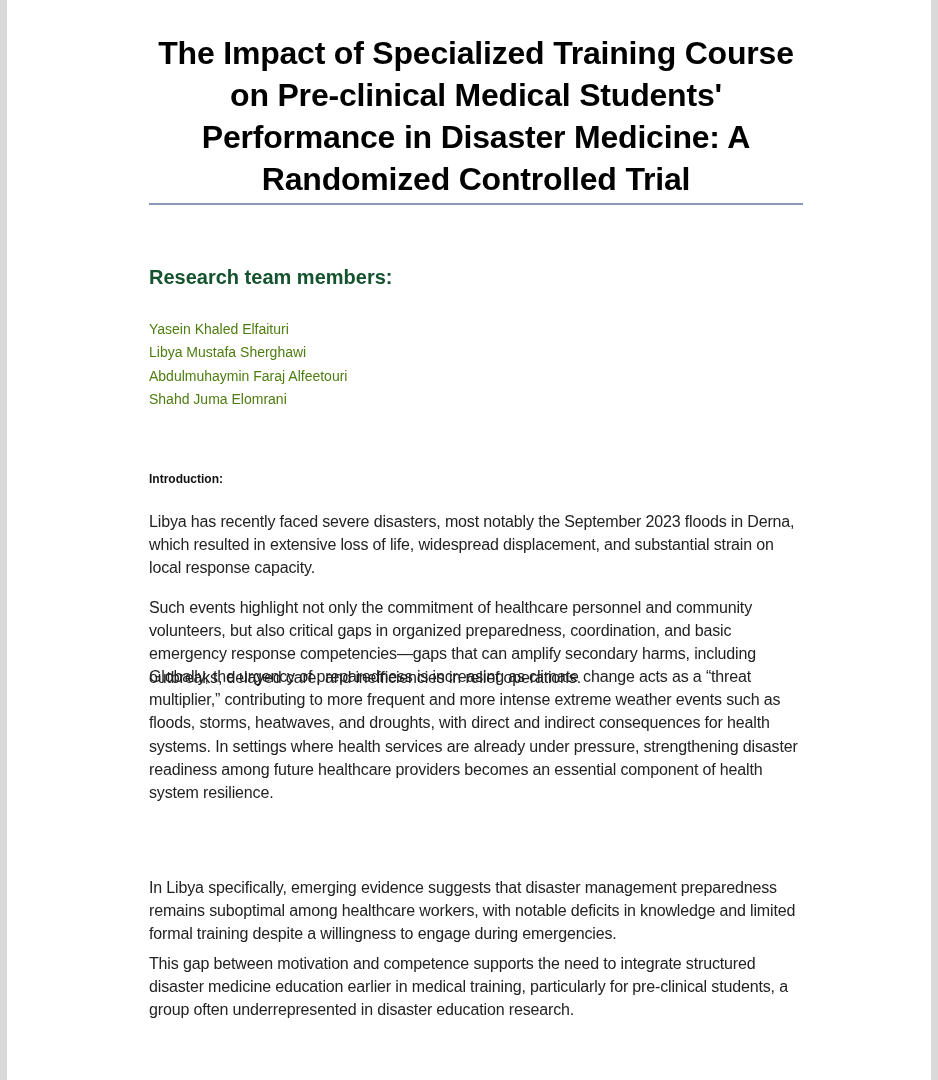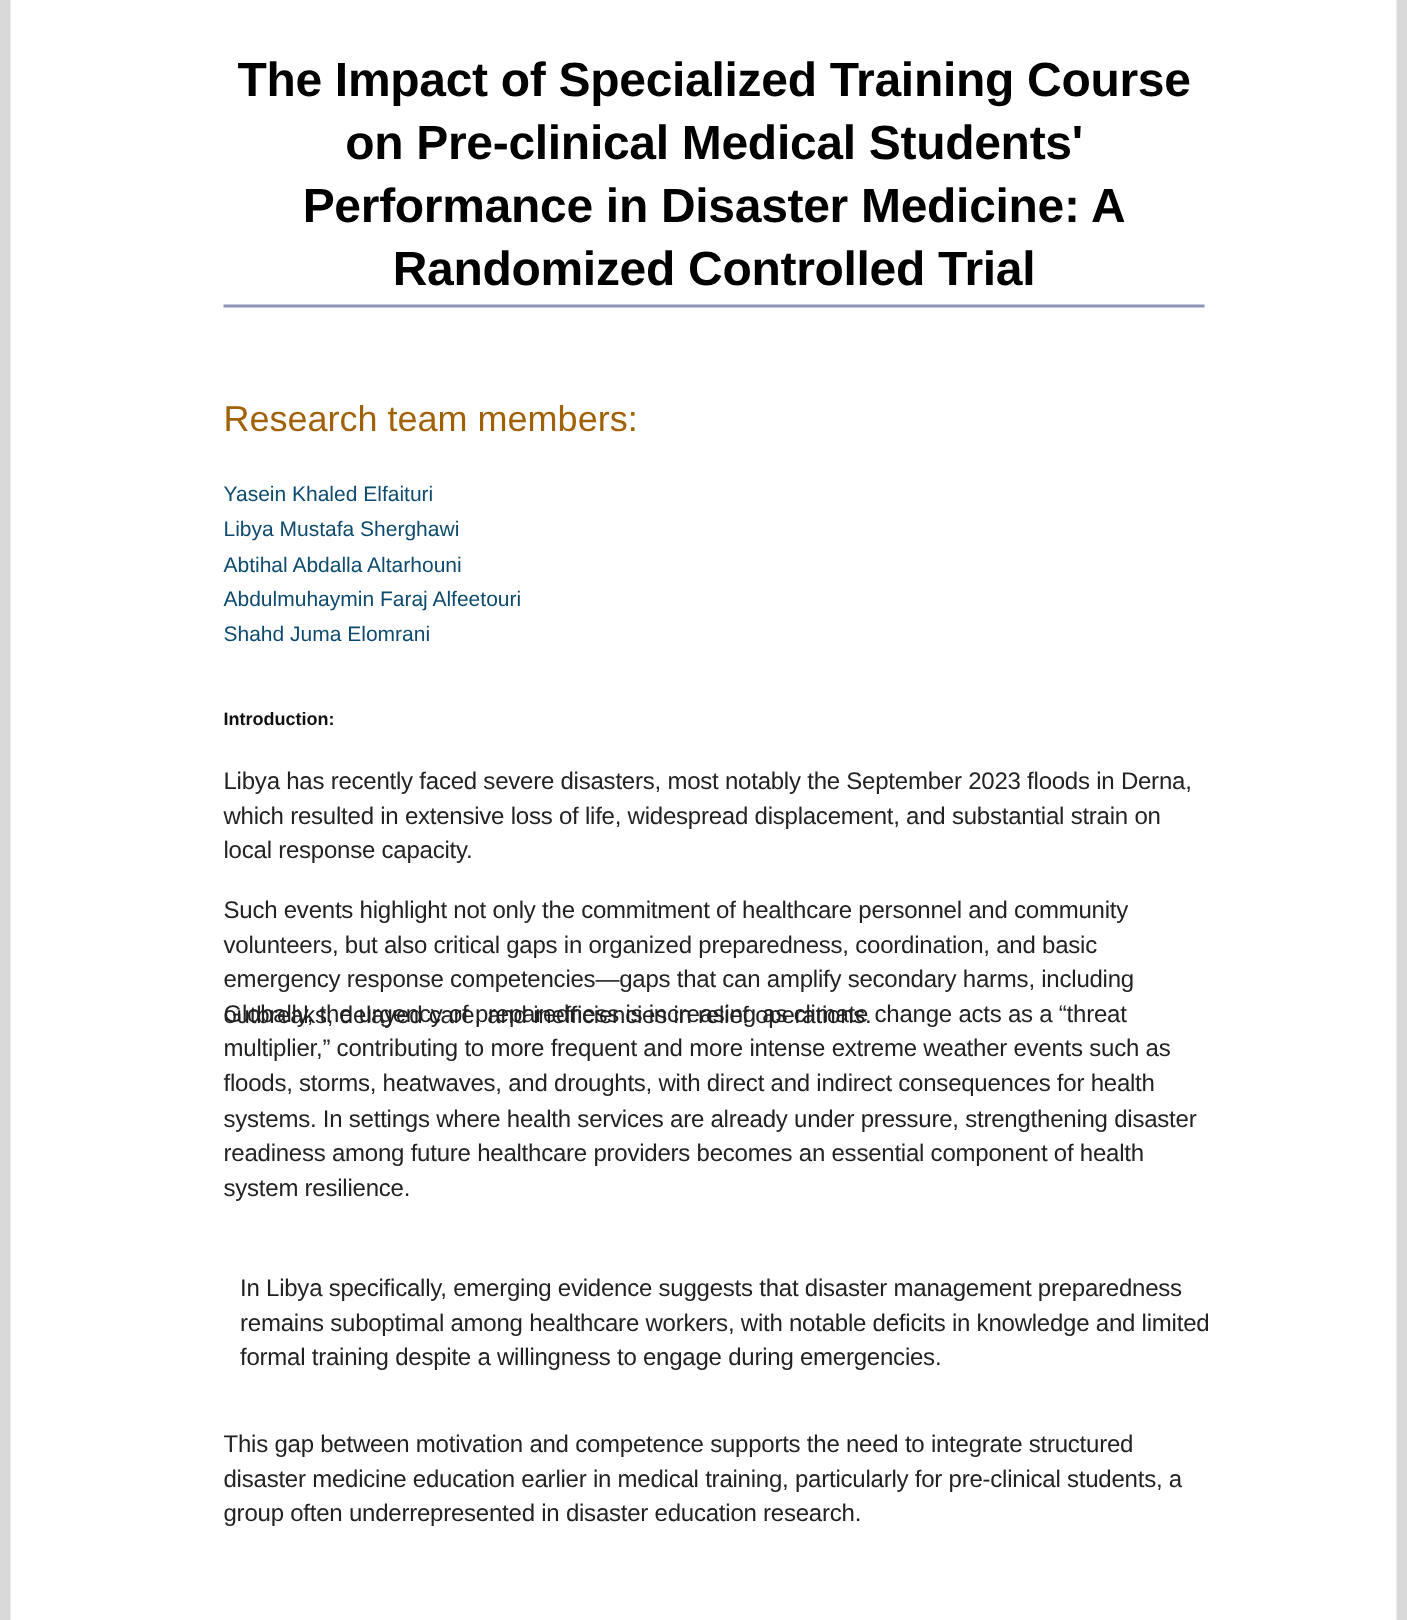--- a/index.html
+++ b/index.html
@@ -40,35 +40,35 @@
       top: 203px;
       width: 654px;
       height: 2px;
       background: #8e97b5;
     }
     .team-heading {
       position: absolute;
       left: 142px;
       top: 266px;
       font-family: "Liberation Sans", sans-serif;
-      font-weight: normal;
-      font-size: 24px;
-      color: #a16207;
+      font-weight: bold;
+      font-size: 20px;
+      color: #14532d;
     }
     .members {
       position: absolute;
       left: 142px;
       top: 318px;
       margin: 0;
       padding: 0;
       list-style: none;
       font-family: "Liberation Sans", sans-serif;
       font-size: 14px;
       line-height: 23.3px;
-      color: #0c4a6e;
+      color: #4d7c0f;
     }
     .intro-heading {
       position: absolute;
       left: 142px;
       top: 472px;
       font-family: "Liberation Sans", sans-serif;
       font-weight: bold;
       font-size: 12px;
       color: #111111;
     }
@@ -79,35 +79,34 @@
       margin: 0;
       font-family: "Liberation Sans", sans-serif;
       font-size: 16px;
       line-height: 23.2px;
       color: #222222;
       letter-spacing: -0.15px;
     }
     .p1 { top: 510px; }
     .p2 { top: 596px; }
     .p3 { top: 665px; }
-    .p4 { top: 848px; margin-left: 11px; }
+    .p4 { top: 876px; }
     .p5 { top: 952px; }
   </style>
 </head>
 <body>
 
 <div class="page">
   <div class="title">The Impact of Specialized Training Course on Pre-clinical Medical Students' Performance in Disaster Medicine: A Randomized Controlled Trial</div>
   <div class="title-rule"></div>
 
   <div class="team-heading">Research team members:</div>
   <ul class="members">
     <li>Yasein Khaled Elfaituri</li>
     <li>Libya Mustafa Sherghawi</li>
-    <li>Abtihal Abdalla Altarhouni</li>
     <li>Abdulmuhaymin Faraj Alfeetouri</li>
     <li>Shahd Juma Elomrani</li>
   </ul>
 
   <div class="intro-heading">Introduction:</div>
   <p class="para p1">Libya has recently faced severe disasters, most notably the September 2023 floods in Derna, which resulted in extensive loss of life, widespread displacement, and substantial strain on local response capacity.</p>
   <p class="para p2"> Such events highlight not only the commitment of healthcare personnel and community volunteers, but also critical gaps in organized preparedness, coordination, and basic emergency response competencies—gaps that can amplify secondary harms, including outbreaks, delayed care, and inefficiencies in relief operations.</p>
   <p class="para p3">Globally, the urgency of preparedness is increasing as climate change acts as a “threat multiplier,” contributing to more frequent and more intense extreme weather events such as floods, storms, heatwaves, and droughts, with direct and indirect consequences for health systems.  In settings where health services are already under pressure, strengthening disaster readiness among future healthcare providers becomes an essential component of health system resilience.</p>
   <p class="para p4">In Libya specifically, emerging evidence suggests that disaster management preparedness remains suboptimal among healthcare workers, with notable deficits in knowledge and limited formal training despite a willingness to engage during emergencies.</p>
   <p class="para p5"> This gap between motivation and competence supports the need to integrate structured disaster medicine education earlier in medical training, particularly for pre-clinical students, a group often underrepresented in disaster education research.</p>

